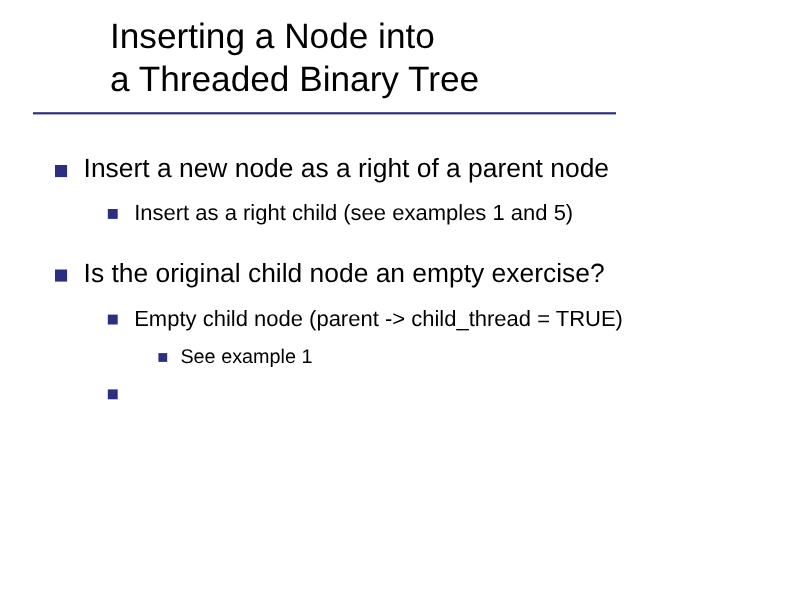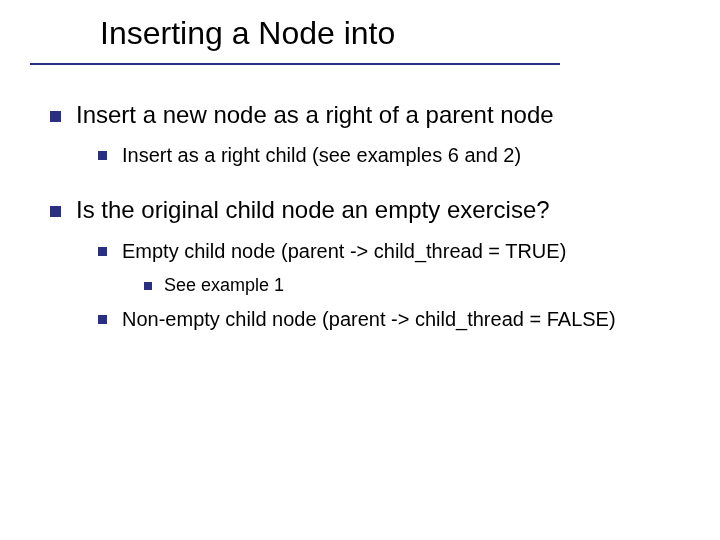--- a/index.html
+++ b/index.html
@@ -100,48 +100,48 @@
   .gap {
     height: 14px;
   }
 </style>
 </head>
 <body>
 <div class="slide">
 
   <div class="title-block">
     <div class="line">Inserting a Node into</div>
+    <div class="line"> a Threaded Binary Tree</div>
   </div>
   <div class="title-rule"></div>
 
   <div class="body">
     <ul class="l1">
       <li>
         <span>Insert a new node as a right of a parent node</span>
         <ul class="l2">
           <li>
-            <span>Insert as a right child (see examples 6 and 2)</span>
+            <span>Insert as a right child (see examples 1 and 5)</span>
           </li>
         </ul>
       </li>
     </ul>
     <div class="gap"></div>
     <ul class="l1">
       <li>
         <span>Is the original child node an empty exercise?</span>
         <ul class="l2">
           <li>
             <span>Empty child node (parent -&gt; child_thread = TRUE)</span>
             <ul class="l3">
               <li>
                 <span>See example 1</span>
               </li>
             </ul>
           </li>
           <li>
-            <span>Non-empty child node (parent -&gt; child_thread = FALSE)</span>
           </li>
         </ul>
       </li>
     </ul>
   </div>
 
 </div>
 
 </body></html>

